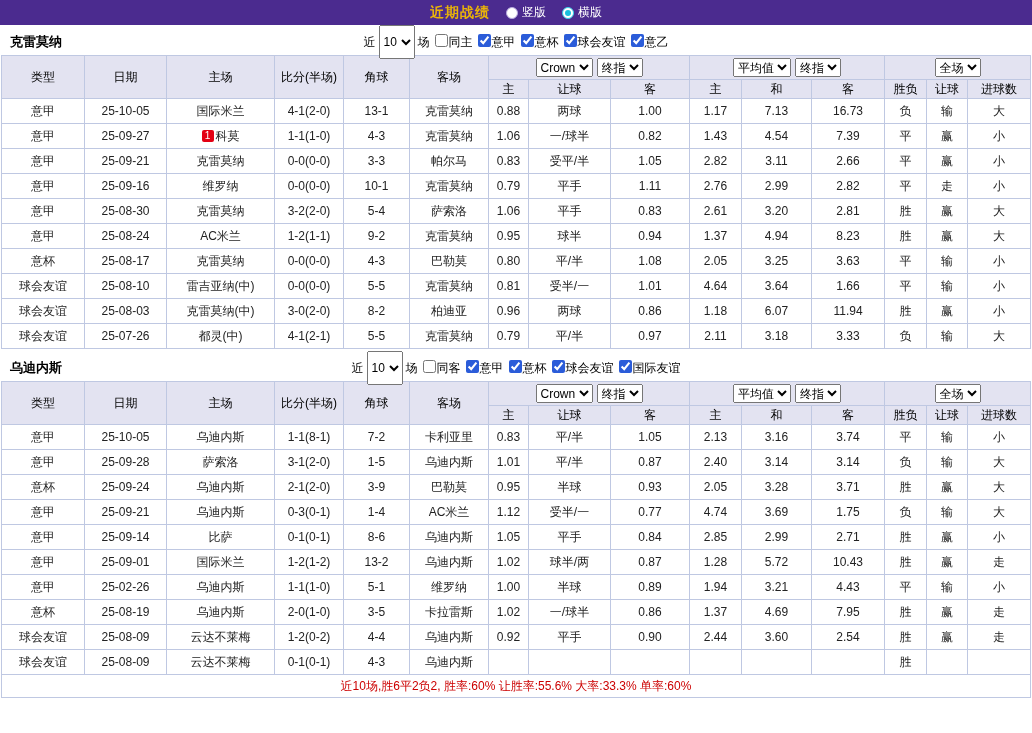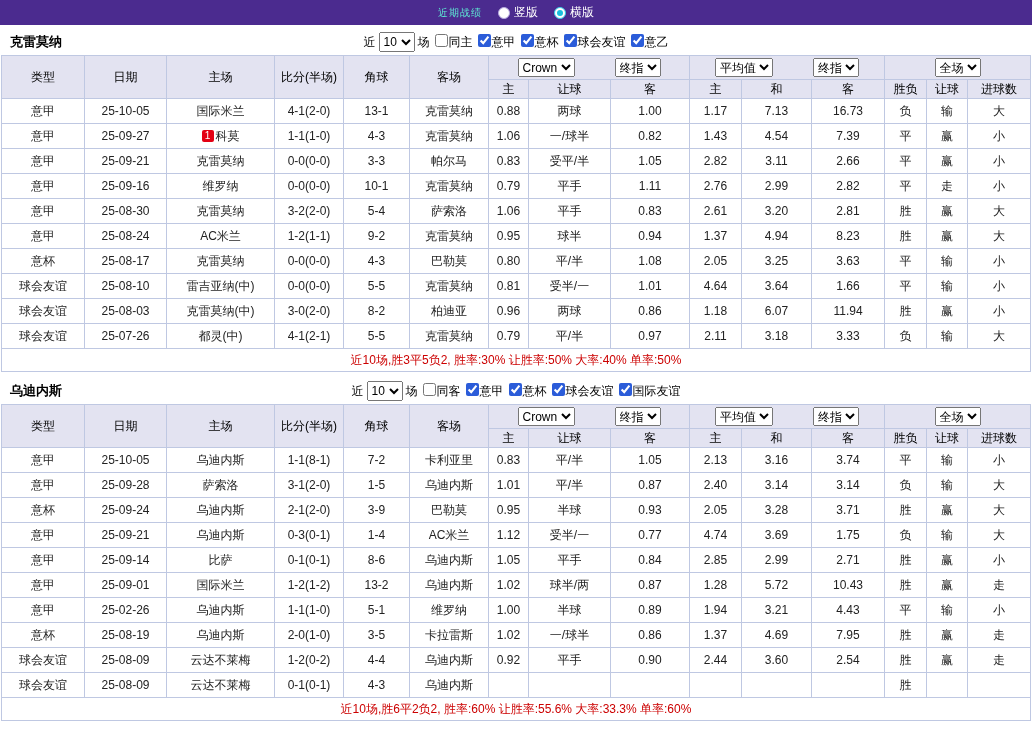--- a/index.html
+++ b/index.html
@@ -13,57 +13,57 @@
 
   
   .topbar {
     height:25px;
     background:#4b2b8f;
     display:flex;
     align-items:center;
     justify-content:center;
     gap:16px;
   }
-  .tb-title { color:#5eead4; font-weight:normal; font-size:10px; letter-spacing:1px; }
+  .tb-title { color:#eab308; font-weight:bold; font-size:14px; letter-spacing:1px; }
   .radio { display:inline-flex; align-items:center; gap:4px; color:#ffffff; font-size:12px; cursor:pointer; }
   .rring {
     width:12px; height:12px; border-radius:50%;
     background:#ffffff; border:1px solid #b7aade;
     display:inline-flex; align-items:center; justify-content:center;
   }
   .rring .dot { width:6px; height:6px; border-radius:50%; background:transparent; }
   .rring.on { border-color:#35d2e8; }
   .rring.on .dot { background:#19c0dd; }
 
   
   .section { margin-top:4px; }
   .section + .section { margin-top:6px; }
 
   .section-head { position:relative; height:26px; display:flex; align-items:center; justify-content:center; }
   .team-name { position:absolute; left:10px; top:0; height:26px; line-height:26px; font-weight:bold; font-size:13px; color:#000; }
   .filter { display:inline-flex; align-items:center; font-size:12px; color:#000; }
-  .filter select { font-size:12px; height:20px; margin:0 3px; }
+  .filter select { font-size:12px; height:34px; margin:0 3px; }
   .cb { display:inline-flex; align-items:flex-start; cursor:pointer; }
   .cb input { width:13px; height:13px; margin:0 1px 0 5px; accent-color:#2b5cd9; }
 
   
   table.stats { border-collapse:collapse; table-layout:fixed; width:1030px; margin:0 1px; }
   .stats th, .stats td {
     border:1px solid #bfc8e2;
     text-align:center;
     font-size:12px;
     padding:0;
     white-space:nowrap;
     overflow:hidden;
   }
   .stats thead th { background:#e3e3f1; font-weight:normal; color:#000; }
   .stats thead tr.grp th { height:24px; }
   .stats thead tr.sub th { height:19px; }
   .stats tbody td { height:25px; background:#ffffff; color:#222; }
-  .sel-cell select { font-size:12px; height:19px; margin:0 20px; max-width:72px; }
+  .sel-cell select { font-size:12px; height:19px; margin:0 2px; max-width:72px; }
 
   .t-blue   { background:#1777d3; color:#fff; }
   .t-indigo { background:#4343d8; color:#fff; }
   .t-teal   { background:#2c9c9c; color:#fff; }
 
   td.score  { color:#cc0000; }
   td.corner { color:#1515cc; }
   .c-red   { color:#e30013; }
   .c-blue  { color:#0a0ad0; }
   .c-green { color:#009933; }
@@ -339,21 +339,20 @@
             <td>0.97</td>
             <td>2.11</td>
             <td>3.18</td>
             <td>3.33</td>
             <td class="c-dark">负</td>
             <td class="c-blue">输</td>
             <td class="c-red">大</td>
           </tr>
         </tbody>
       </table>
-      <div class="summary">近10场,胜3平5负2, 胜率:30% 让胜率:50% 大率:40% 单率:50%</div>
     </div>
     <div class="section">
       <div class="section-head">
         <span class="team-name">乌迪内斯</span>
         <div class="filter">
           <span>近</span>
           <select><option selected="">10</option></select>
           <span>场</span>
           <label class="cb">
             <input type="checkbox" style="">

